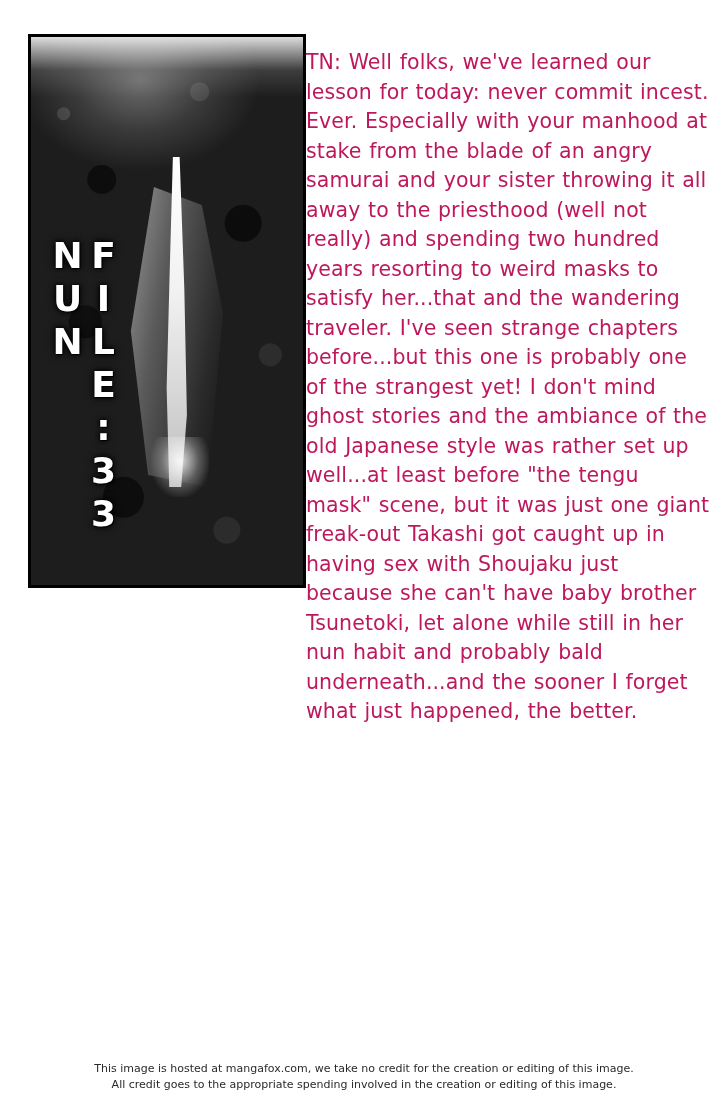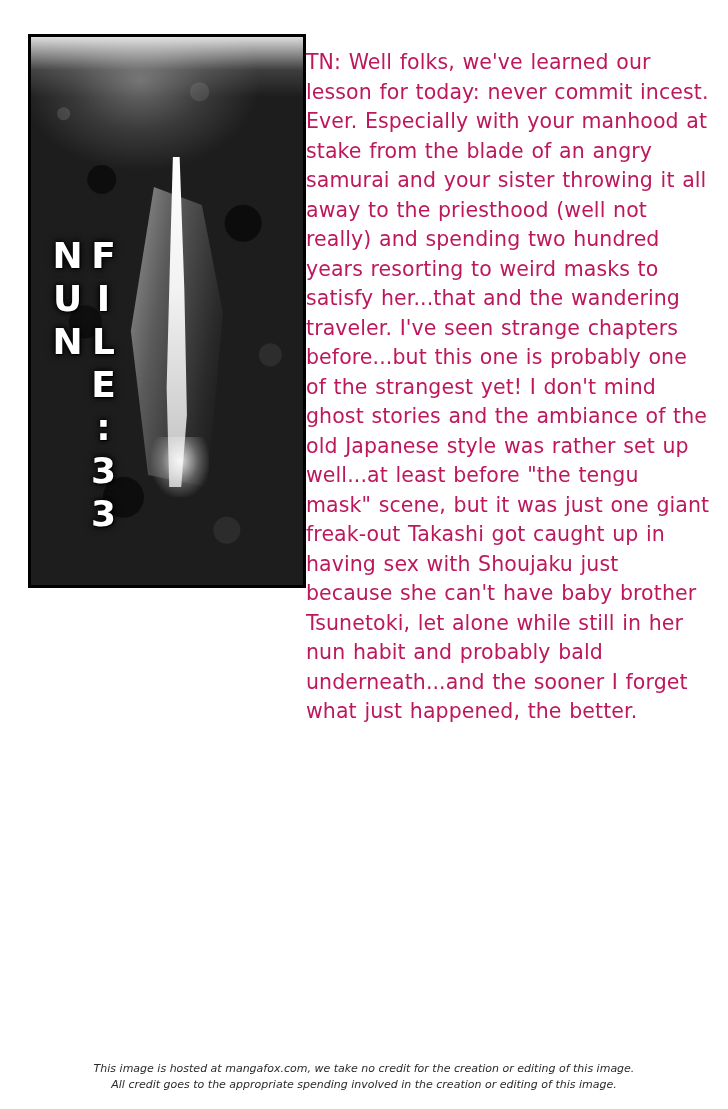--- a/index.html
+++ b/index.html
@@ -128,21 +128,21 @@
     position: absolute;
     left: 0;
     right: 0;
     bottom: 16px;
     text-align: center;
     color: #2a2a2a;
     font-family: "DejaVu Sans", sans-serif;
     font-size: 11px;
     line-height: 1.45;
   }
-  .footer div { white-space: nowrap; font-style: italic; }
+  .footer div { white-space: nowrap; }
 </style>
 </head>
 <body>
 
 <div class="page">
 
   <div class="panel">
     <div class="panel-art"></div>
     <div class="panel-foliage"></div>
     <div class="panel-rock"></div>

